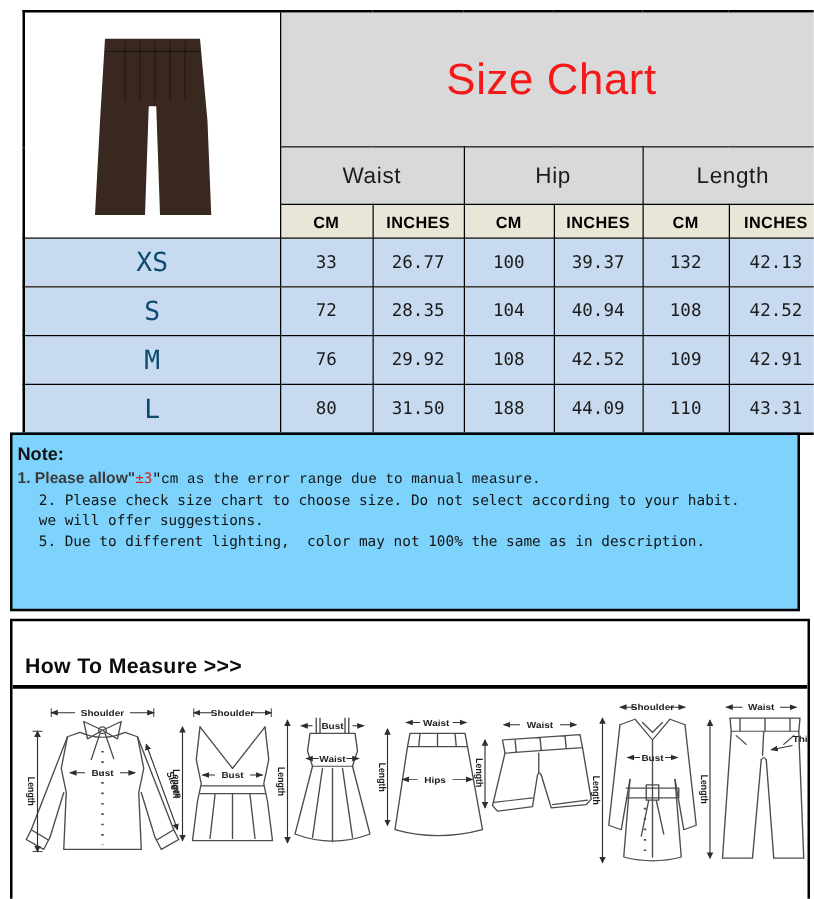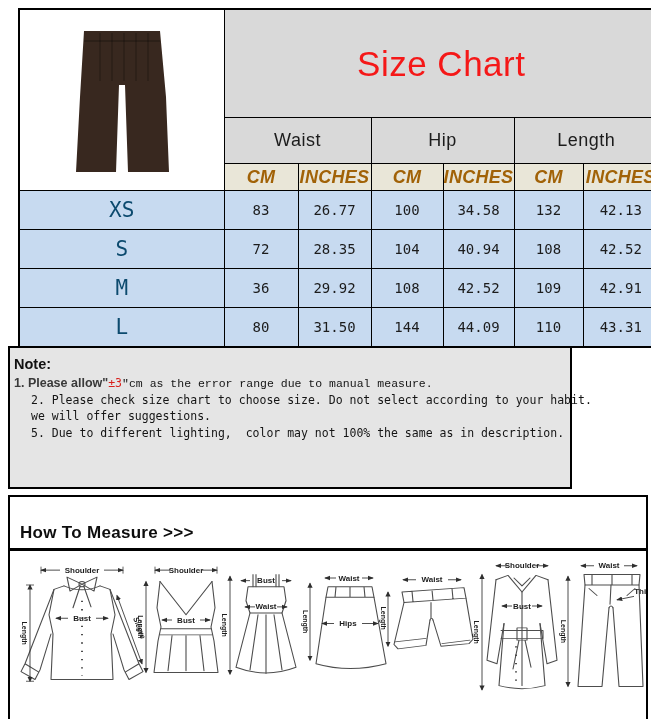--- a/index.html
+++ b/index.html
@@ -14,30 +14,30 @@
     border:2px solid #000;
     margin-left:10px;
   }
   table.size-table td{border:1px solid #000;text-align:center;vertical-align:middle;padding:0;overflow:hidden;}
   .product-cell{background:#fff;}
   .title-cell{
     background:#d9d9d9;color:#f51818;font-size:35px;letter-spacing:0.5px;
     height:107px;font-weight:400;
   }
   .group-cell{background:#d9d9d9;color:#1c1c1c;font-size:18px;height:45px;letter-spacing:0.5px;}
-  .unit-cell{background:#e9e6d8;color:#a16207;font-size:18px;font-weight:bold;height:26px;letter-spacing:0.3px;font-style:italic;}
+  .unit-cell{background:#e9e6d8;color:#000000;font-size:13px;font-weight:bold;height:26px;letter-spacing:0.3px;}
   tr.data-row td{
     background:#c7daf0;height:38px;
     font-family:"DejaVu Sans Mono",monospace;font-size:14px;color:#1c1c1c;
   }
   tr.data-row td.size-label{color:#0c4a6e;font-size:21px;}
   
   .note-box{
-    width:564px;box-sizing:border-box;border:2px solid #000;margin-top:-2px;
-    height:143px;padding:7px 4px 0 4px;background:#e5e5e5;
+    width:632px;box-sizing:border-box;border:2px solid #000;margin-top:-2px;
+    height:143px;padding:7px 4px 0 4px;background:#7dd3fc;
   }
   .note-heading{font-size:14.5px;font-weight:bold;color:#111;line-height:18px;}
   .note-line1{line-height:17px;white-space:pre;}
   .n1-pre{font-family:"Liberation Sans",sans-serif;font-weight:bold;font-size:12.5px;color:#3a3a3a;}
   .n1-red{font-family:"DejaVu Sans Mono",monospace;font-size:11.5px;color:#d8201c;}
   .n1-suf{font-family:Liberation Mono, monospace;font-size:11.5px;color:#141414;}
   .note-line{
     font-family:"DejaVu Sans Mono",monospace;font-size:11.5px;color:#141414;
     line-height:16.4px;white-space:pre;margin-left:17px;
   }
@@ -91,50 +91,50 @@
   <tr>
     <td class="unit-cell">CM</td>
     <td class="unit-cell">INCHES</td>
     <td class="unit-cell">CM</td>
     <td class="unit-cell">INCHES</td>
     <td class="unit-cell">CM</td>
     <td class="unit-cell">INCHES</td>
   </tr>
   <tr class="data-row">
     <td class="size-label">XS</td>
-    <td>83</td>
+    <td>33</td>
     <td>26.77</td>
     <td>100</td>
-    <td>34.58</td>
+    <td>39.37</td>
     <td>132</td>
     <td>42.13</td>
   </tr>
   <tr class="data-row">
     <td class="size-label">S</td>
     <td>72</td>
     <td>28.35</td>
     <td>104</td>
     <td>40.94</td>
     <td>108</td>
     <td>42.52</td>
   </tr>
   <tr class="data-row">
     <td class="size-label">M</td>
-    <td>36</td>
+    <td>76</td>
     <td>29.92</td>
     <td>108</td>
     <td>42.52</td>
     <td>109</td>
     <td>42.91</td>
   </tr>
   <tr class="data-row">
     <td class="size-label">L</td>
     <td>80</td>
     <td>31.50</td>
-    <td>144</td>
+    <td>188</td>
     <td>44.09</td>
     <td>110</td>
     <td>43.31</td>
   </tr>
 </tbody>
   </table>
 
 <div class="note-box">
   <div class="note-heading">Note:</div>
   <div class="note-line1"><span class="n1-pre">1. Please allow"</span><span class="n1-red">±3</span><span class="n1-suf">″cm as the error range due to manual measure.</span></div>

